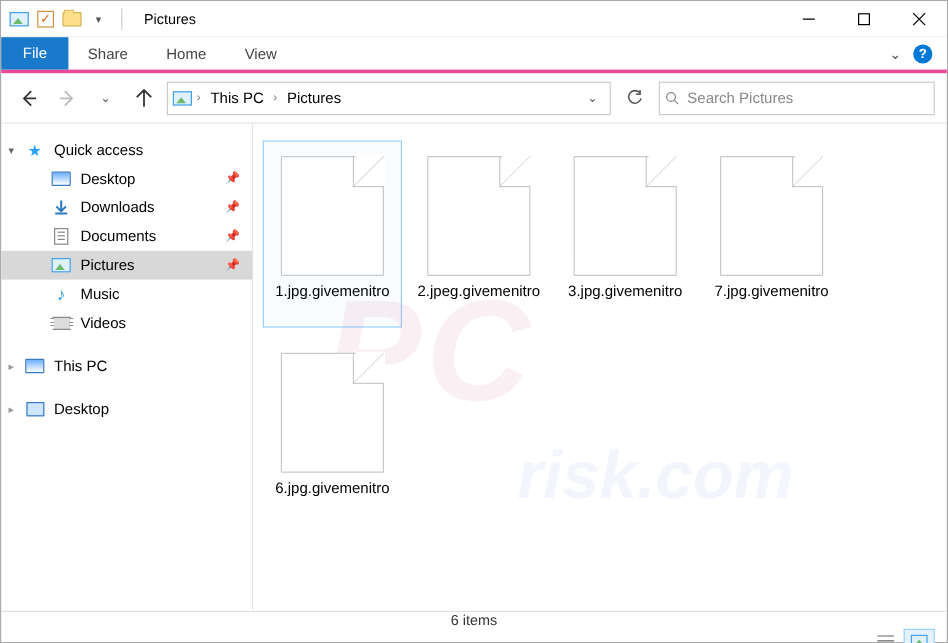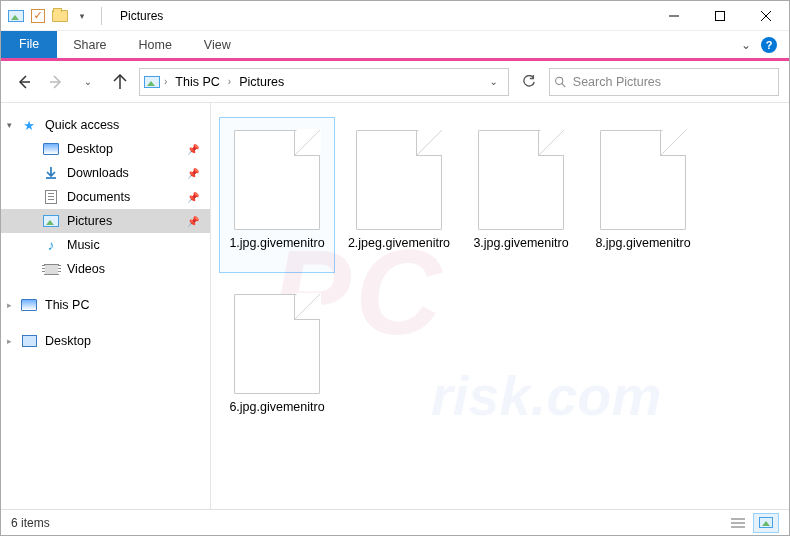--- a/index.html
+++ b/index.html
@@ -46,21 +46,21 @@
 
 .files { flex: 1; padding: 14px 8px; display: flex; flex-wrap: wrap; align-content: flex-start; gap: 8px 6px; position: relative; overflow: hidden; }
 .file-item { width: 116px; height: 156px; display: flex; flex-direction: column; align-items: center; justify-content: flex-start; padding-top: 12px; cursor: pointer; border: 1px solid transparent; }
 .file-item.selected { border: 1px solid #99d1ff; background: rgba(153,209,255,0.07); }
 .file-icon { width: 86px; height: 100px; position: relative; margin-bottom: 6px; }
 .file-icon .sheet { position: absolute; inset: 0; background: #fff; border: 1px solid #c9c9c9; border-radius: 1px; }
 .file-icon .fold { position: absolute; top: 0; right: 0; width: 26px; height: 26px; background: linear-gradient(135deg, transparent 48%, #d5d5d5 50%, #fff 52%); border-left: 1px solid #c9c9c9; border-bottom: 1px solid #c9c9c9; }
 .file-icon .corner { position:absolute; top:-1px; right:-1px; width:26px; height:26px; background:#fff; clip-path: polygon(100% 0, 0 0, 100% 100%);}
 .file-label { font-size: 12.5px; text-align: center; color: #000; line-height: 1.25; padding: 0 4px; word-break: break-all; }
 
-.statusbar { height: 26px; border-top: 1px solid #e0e0e0; display: flex; align-items: center; padding: 0 10px; font-size: 12px; color: #333; }
+.statusbar { height: 26px; border-top: 1px solid #e0e0e0; display: flex; align-items: center; padding: 0 10px; font-size: 12px; color: #333; flex-direction: column; }
 .statusbar .right { margin-left: auto; display: flex; gap: 2px; }
 .view-btn { width: 26px; height: 20px; border: 1px solid transparent; display:flex; align-items:center; justify-content:center; cursor:pointer; }
 .view-btn.active { border: 1px solid #99d1ff; background:#e6f2fb; }
 
 .watermark { position: absolute; pointer-events: none; opacity: 0.06; font-size: 120px; font-weight: 700; color: #be185d; left: 60px; top: 120px; font-style: italic; letter-spacing: 4px; z-index: 0; }
 .watermark2 { position: absolute; pointer-events: none; opacity: 0.05; font-size: 56px; font-weight: 700; color: #1d4ed8; left: 220px; top: 260px; font-style: italic; z-index: 0; }
 
 
 .ic-monitor { width:16px;height:12px;border:1.5px solid #3a79c4;border-radius:1px;position:relative;background:linear-gradient(#6fb1ff,#fff);}
 .ic-folder { width:16px;height:12px;background:#ffe08a;border:1px solid #d4b34f;border-radius:1px;position:relative;}
@@ -271,21 +271,21 @@
             <div class="fold"></div>
           </div>
         <div class="file-label">3.jpg.givemenitro</div>
       </div>
       <div class="file-item">
         <div class="file-icon">
             <div class="sheet"></div>
             <div class="corner"></div>
             <div class="fold"></div>
           </div>
-        <div class="file-label">8.jpg.givemenitro</div>
+        <div class="file-label">7.jpg.givemenitro</div>
       </div>
       <div class="file-item">
         <div class="file-icon">
             <div class="sheet"></div>
             <div class="corner"></div>
             <div class="fold"></div>
           </div>
         <div class="file-label">6.jpg.givemenitro</div>
       </div>
     </div>

